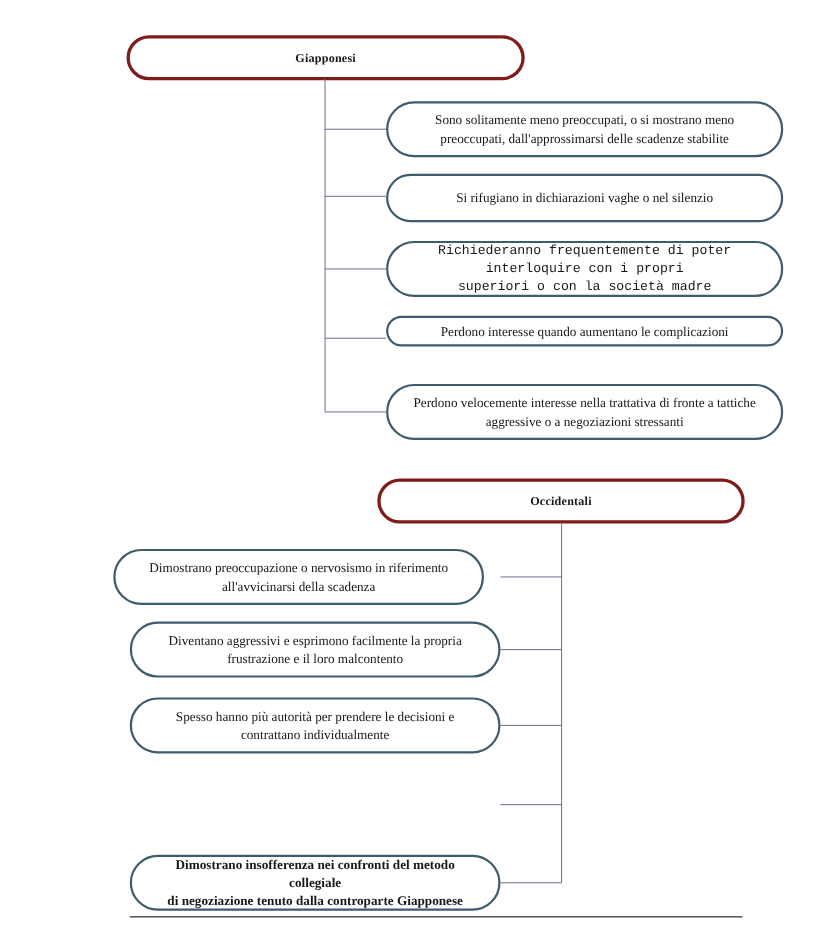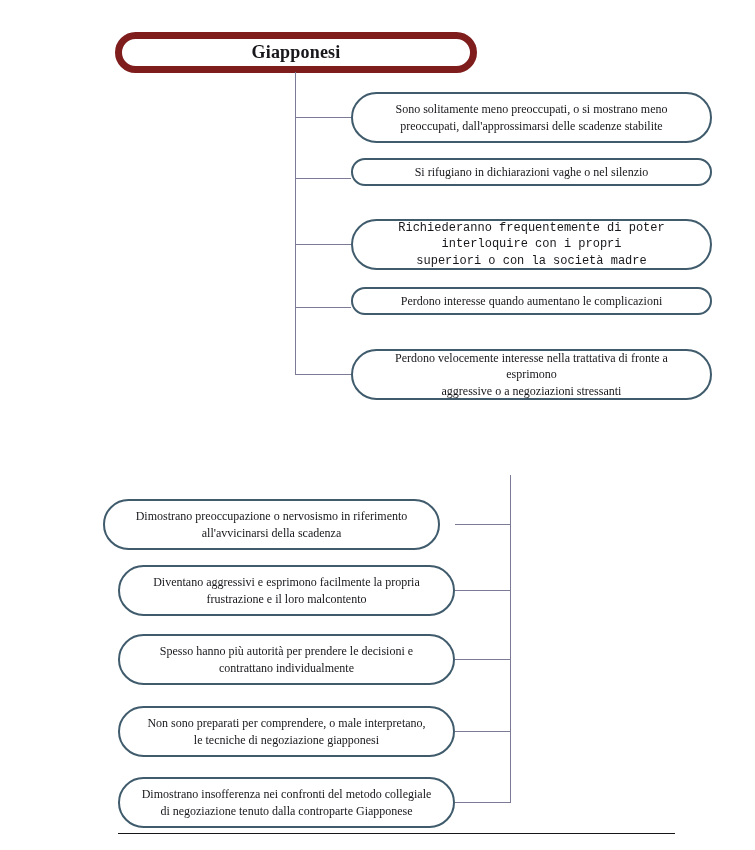--- a/index.html
+++ b/index.html
@@ -27,23 +27,23 @@
     box-sizing: border-box;
     display: flex;
     align-items: center;
     justify-content: center;
     text-align: center;
     background: #ffffff;
     border-radius: 999px;
   }
 
   .node-head {
-    border: 7px solid #7f1d1d;
+    border: 3px solid #7f1d1d;
     font-weight: bold;
-    font-size: 18px;
+    font-size: 11px;
     letter-spacing: .2px;
   }
 
   .node-leaf {
     border: 2px solid #3f5b6c;
     font-size: 12px;
     line-height: 1.35;
     padding: 12px 16px;
   }
 
@@ -82,38 +82,41 @@
   <div class="conn conn-h" style="left:295px; top:178px; width:56px;"></div>
   <div class="conn conn-h" style="left:295px; top:244px; width:56px;"></div>
   <div class="conn conn-h" style="left:295px; top:307px; width:56px;"></div>
   <div class="conn conn-h" style="left:295px; top:374px; width:56px;"></div>
 
   <div class="node node-leaf" style="left:351px; top:92px; width:361px; height:51px;">
     <span class="txt">Sono solitamente meno preoccupati, o si mostrano meno
 preoccupati, dall'approssimarsi delle scadenze stabilite</span>
   </div>
 
-  <div class="node node-leaf" style="left:351px; top:158px; width:361px; height:28px;">
+  <div class="node node-leaf" style="left:351px; top:158px; width:361px; height:44px;">
     <span class="txt">Si rifugiano in dichiarazioni vaghe o nel silenzio</span>
   </div>
 
   <div class="node node-leaf" style="left:351px; top:219px; width:361px; height:51px;font-family:Liberation Mono, monospace;">
     <span class="txt">Richiederanno frequentemente di poter interloquire con i propri
 superiori o con la società madre</span>
   </div>
 
   <div class="node node-leaf" style="left:351px; top:287px; width:361px; height:25px;">
     <span class="txt">Perdono interesse quando aumentano le complicazioni</span>
   </div>
 
   <div class="node node-leaf" style="left:351px; top:349px; width:361px; height:51px;">
-    <span class="txt">Perdono velocemente interesse nella trattativa di fronte a esprimono
+    <span class="txt">Perdono velocemente interesse nella trattativa di fronte a tattiche
 aggressive o a negoziazioni stressanti</span>
   </div>
 
+  <div class="node node-head" style="left:343px; top:435px; width:334px; height:41px;">
+    <span>Occidentali</span>
+  </div>
 
   <div class="conn conn-v" style="left:510px; top:475px; height:327px;"></div>
 
   <div class="conn conn-h" style="left:455px; top:524px; width:56px;"></div>
   <div class="conn conn-h" style="left:455px; top:590px; width:56px;"></div>
   <div class="conn conn-h" style="left:455px; top:659px; width:56px;"></div>
   <div class="conn conn-h" style="left:455px; top:731px; width:56px;"></div>
   <div class="conn conn-h" style="left:455px; top:802px; width:56px;"></div>
 
   <div class="node node-leaf" style="left:103px; top:499px; width:337px; height:51px;">
@@ -124,25 +127,21 @@
   <div class="node node-leaf" style="left:118px; top:565px; width:337px; height:51px;">
     <span class="txt">Diventano aggressivi e esprimono facilmente la propria
 frustrazione e il loro malcontento</span>
   </div>
 
   <div class="node node-leaf" style="left:118px; top:634px; width:337px; height:51px;">
     <span class="txt">Spesso hanno più autorità per prendere le decisioni e
 contrattano individualmente</span>
   </div>
 
-  <div class="node node-leaf" style="left:118px; top:706px; width:337px; height:51px;">
-    <span class="txt">Non sono preparati per comprendere, o male interpretano,
-le tecniche di negoziazione giapponesi</span>
-  </div>
 
-  <div class="node node-leaf" style="left:118px; top:777px; width:337px; height:51px;">
+  <div class="node node-leaf" style="left:118px; top:777px; width:337px; height:51px;font-weight:bold;">
     <span class="txt">Dimostrano insofferenza nei confronti del metodo collegiale
 di negoziazione tenuto dalla controparte Giapponese</span>
   </div>
 
   <div class="baseline" style="left:118px; top:833px; width:557px;"></div>
 
 </div>
 
 </body></html>

